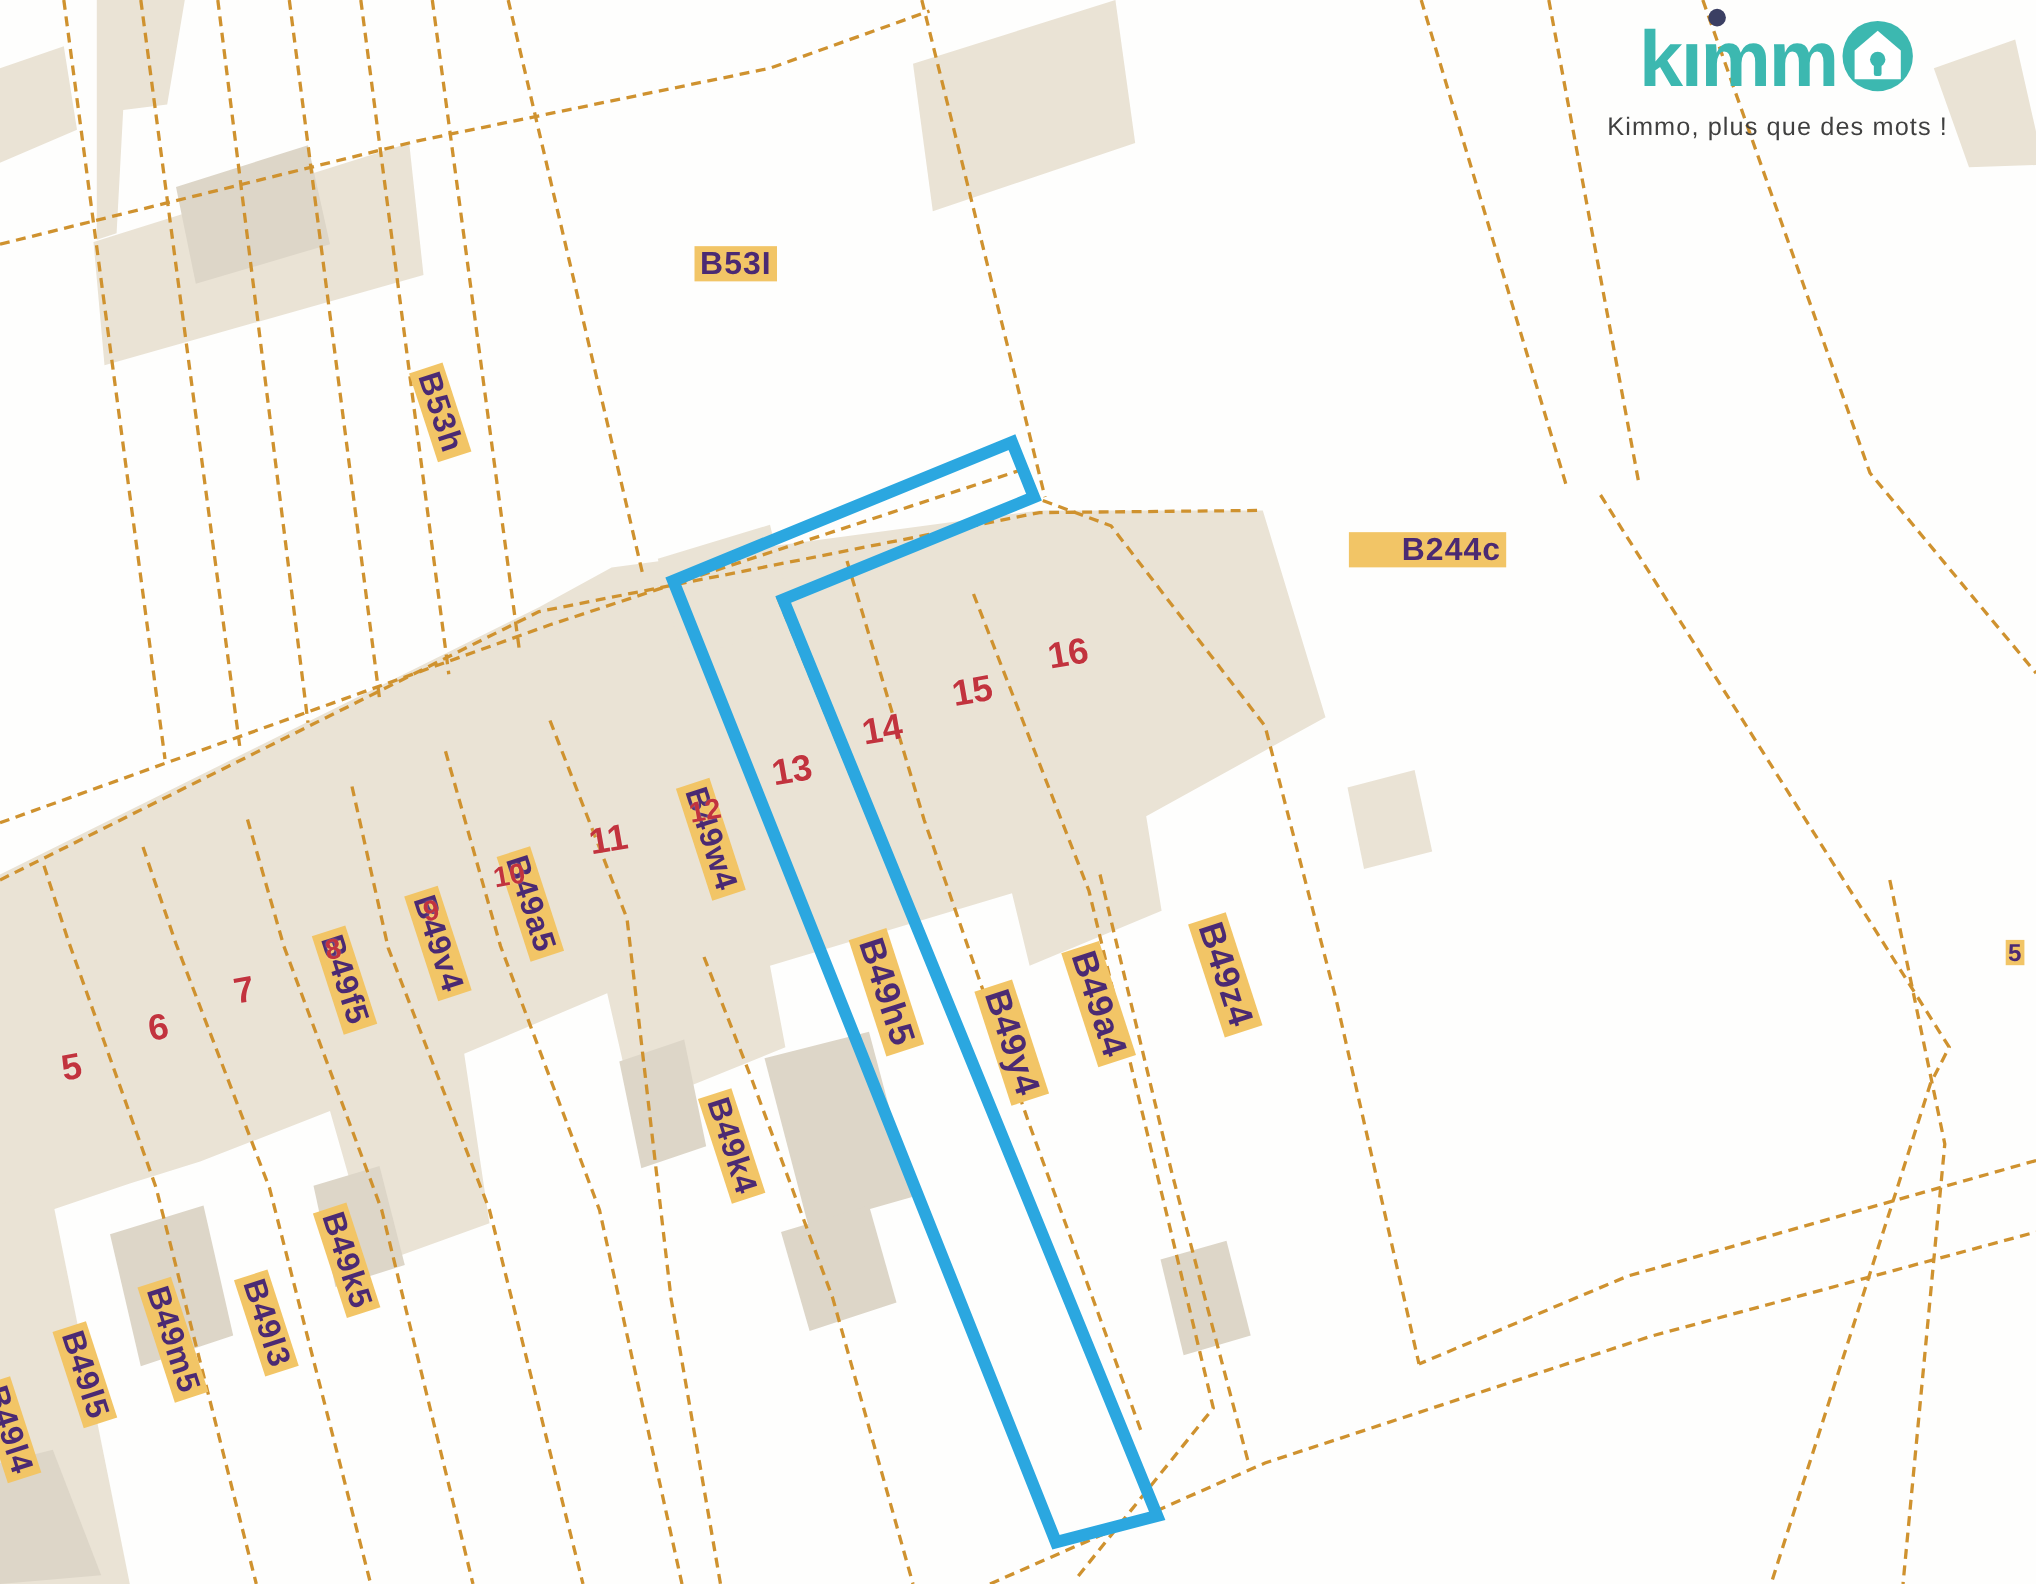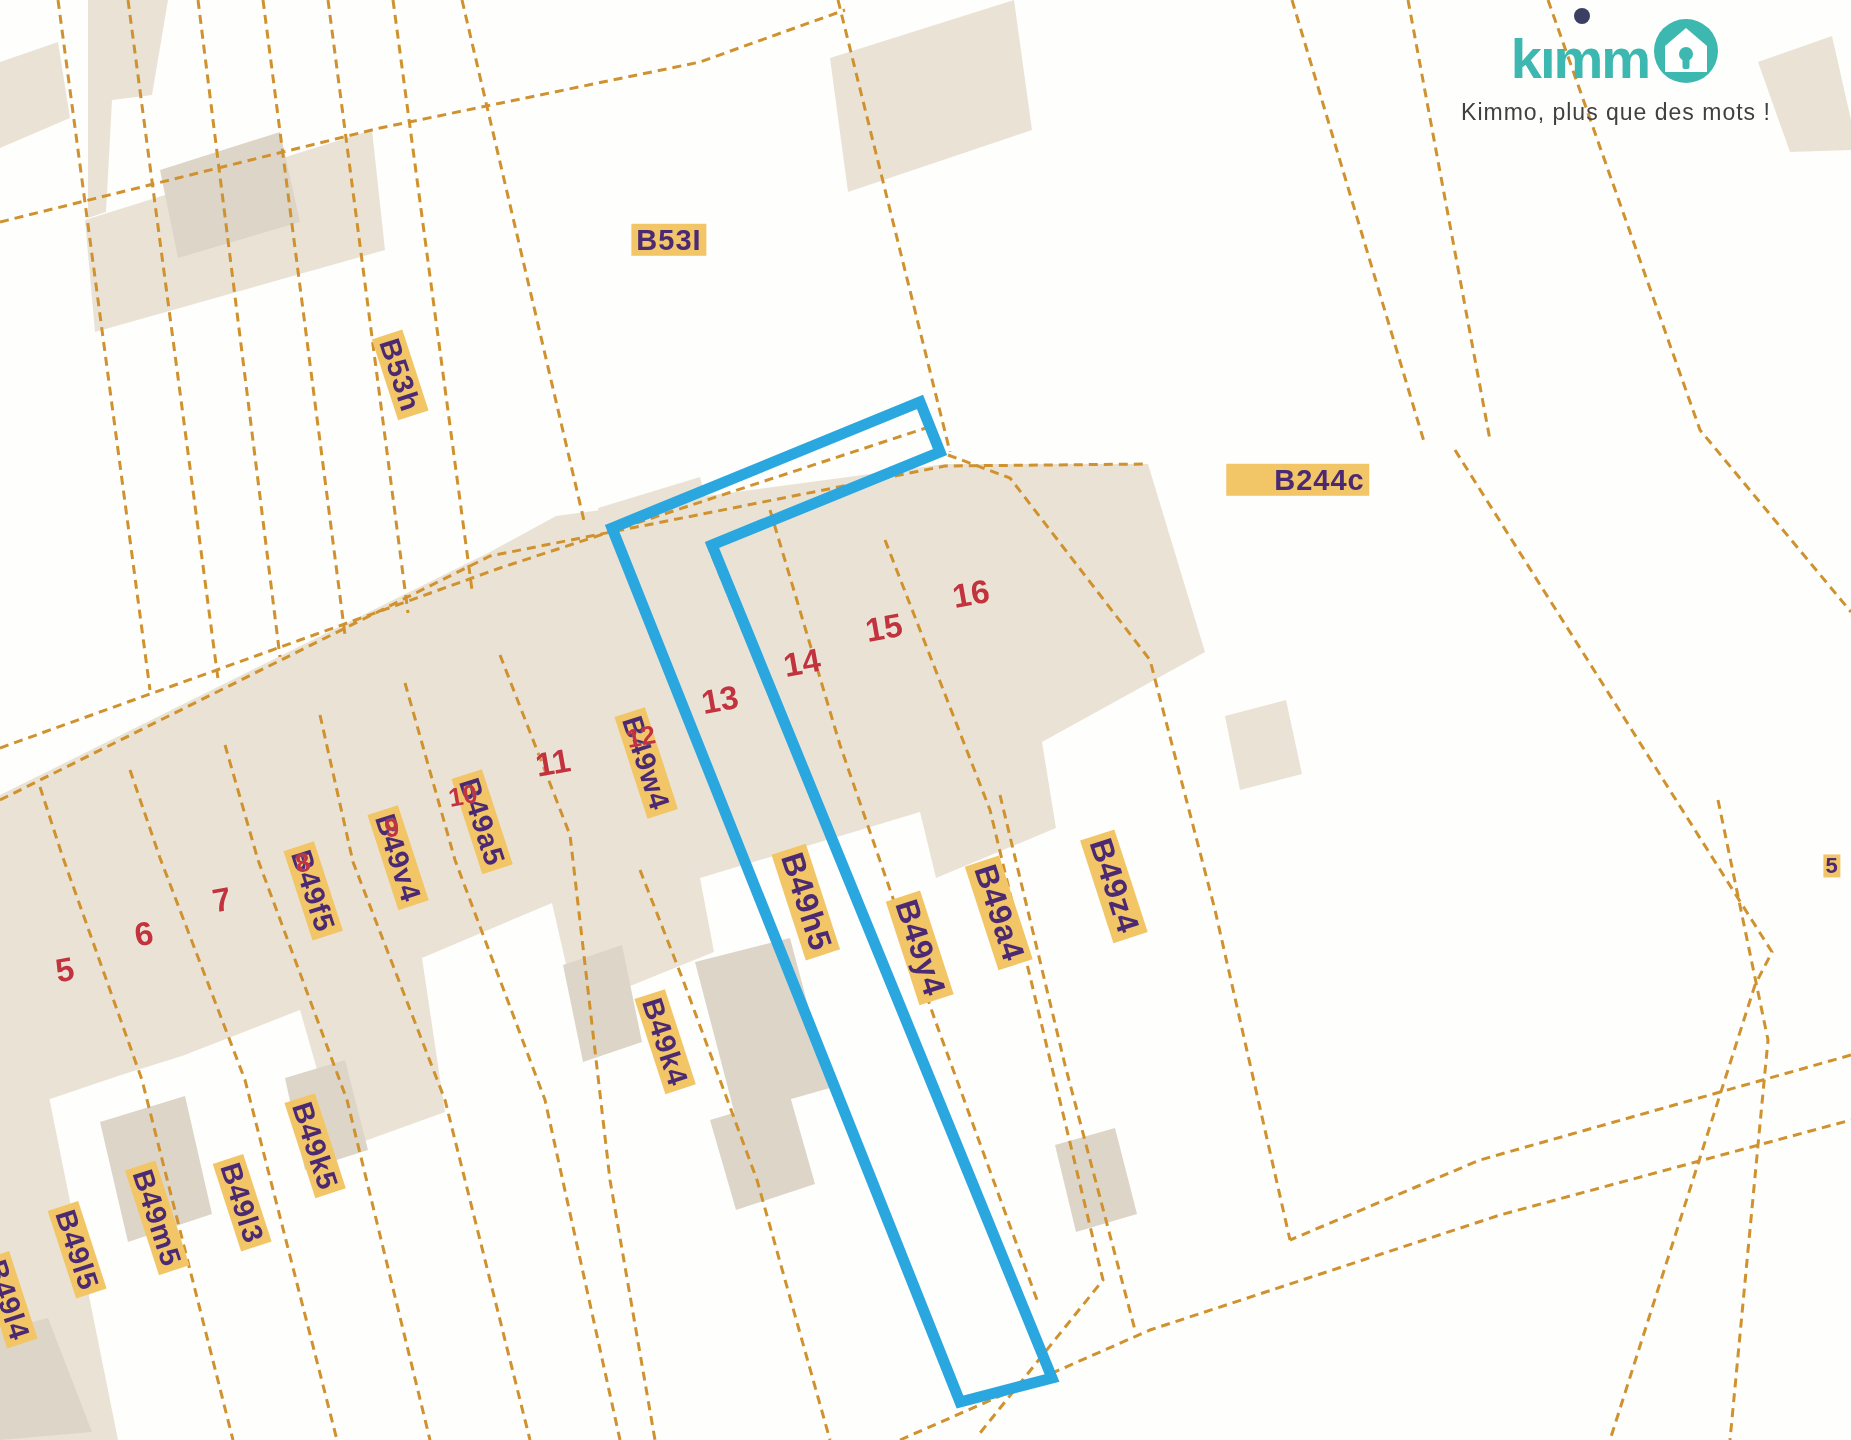--- a/index.html
+++ b/index.html
@@ -23,21 +23,21 @@
   .lotnum{
     position:absolute;color:#c2333e;font-weight:bold;font-size:33px;
     transform:translate(-50%,-50%) rotate(-10deg);white-space:nowrap;
     text-shadow:0 0 2px rgba(255,255,255,.4);
   }
   .lotnum.small{font-size:26px;}
   
   .brand{position:absolute;right:55px;top:14px;text-align:center;width:360px;}
   .brand .word{
     position:relative;display:inline-block;
-    font-size:56px;font-weight:bold;color:#3cb8b0;
+    font-size:72px;font-weight:bold;color:#3cb8b0;
     letter-spacing:-2px;line-height:1;
   }
   .brand .idot{
     position:absolute;left:63px;top:-6px;width:16px;height:16px;border-radius:50%;
     background:#3b3f63;
   }
   .brand .house{display:inline-block;vertical-align:-6px;margin-left:2px;}
   .brand .tagline{
     margin-top:6px;font-size:23px;color:#404040;letter-spacing:1px;white-space:nowrap;
   }
@@ -109,21 +109,21 @@
       <polyline points="1455,450 1772,952 1755,985 1610,1440"></polyline>
       <polyline points="1548,0 1700,430 1851,612"></polyline>
       <polyline points="1718,800 1768,1040 1730,1440"></polyline>
     </g>
 
     <polygon points="612,528 920,402 940,452 712,545 1052,1378 960,1402" fill="none" stroke="#2ba7e0" stroke-width="11" stroke-linejoin="miter"></polygon>
   </svg>
 
   <div class="plabel" style="left:669px;top:240px;text-align:center;">B53I</div>
   <div class="plabel rot" style="left:400px;top:375px;">B53h</div>
-  <div class="plabel" style="left:1298px;top:480px;padding-left:48px;">B244c</div>
+  <div class="plabel" style="left:1298px;top:500px;padding-left:48px;">B244c</div>
   <div class="plabel rot" style="left:646px;top:763px;">B49w4</div>
   <div class="plabel rot" style="left:482px;top:822px;">B49a5</div>
   <div class="plabel rot" style="left:398px;top:858px;">B49v4</div>
   <div class="plabel rot" style="left:313px;top:891px;">B49f5</div>
   <div class="plabel big rot" style="left:806px;top:902px;">B49h5</div>
   <div class="plabel big rot" style="left:920px;top:948px;">B49y4</div>
   <div class="plabel big rot" style="left:999px;top:913px;">B49a4</div>
   <div class="plabel big rot" style="left:1114px;top:886px;">B49z4</div>
   <div class="plabel rot" style="left:665px;top:1042px;">B49k4</div>
   <div class="plabel rot" style="left:315px;top:1146px;">B49k5</div>

